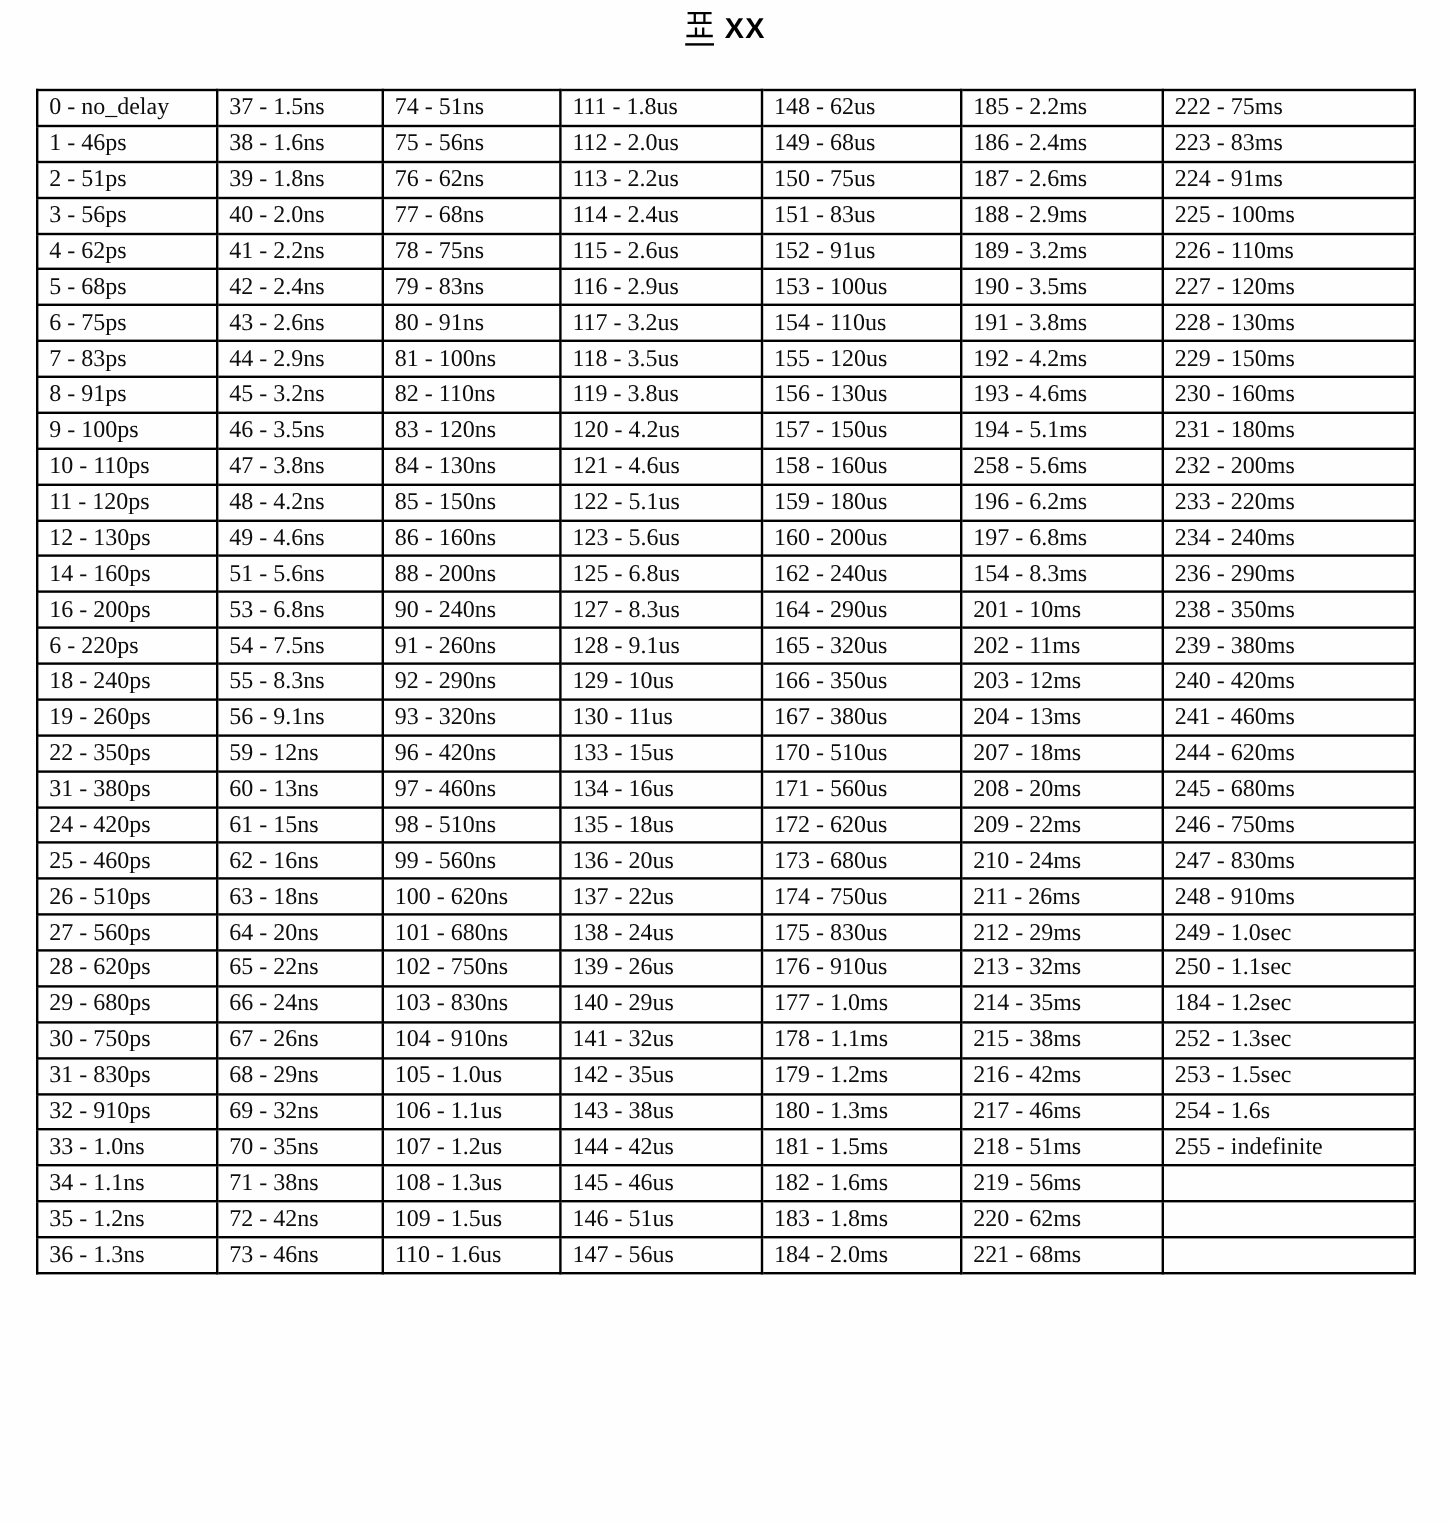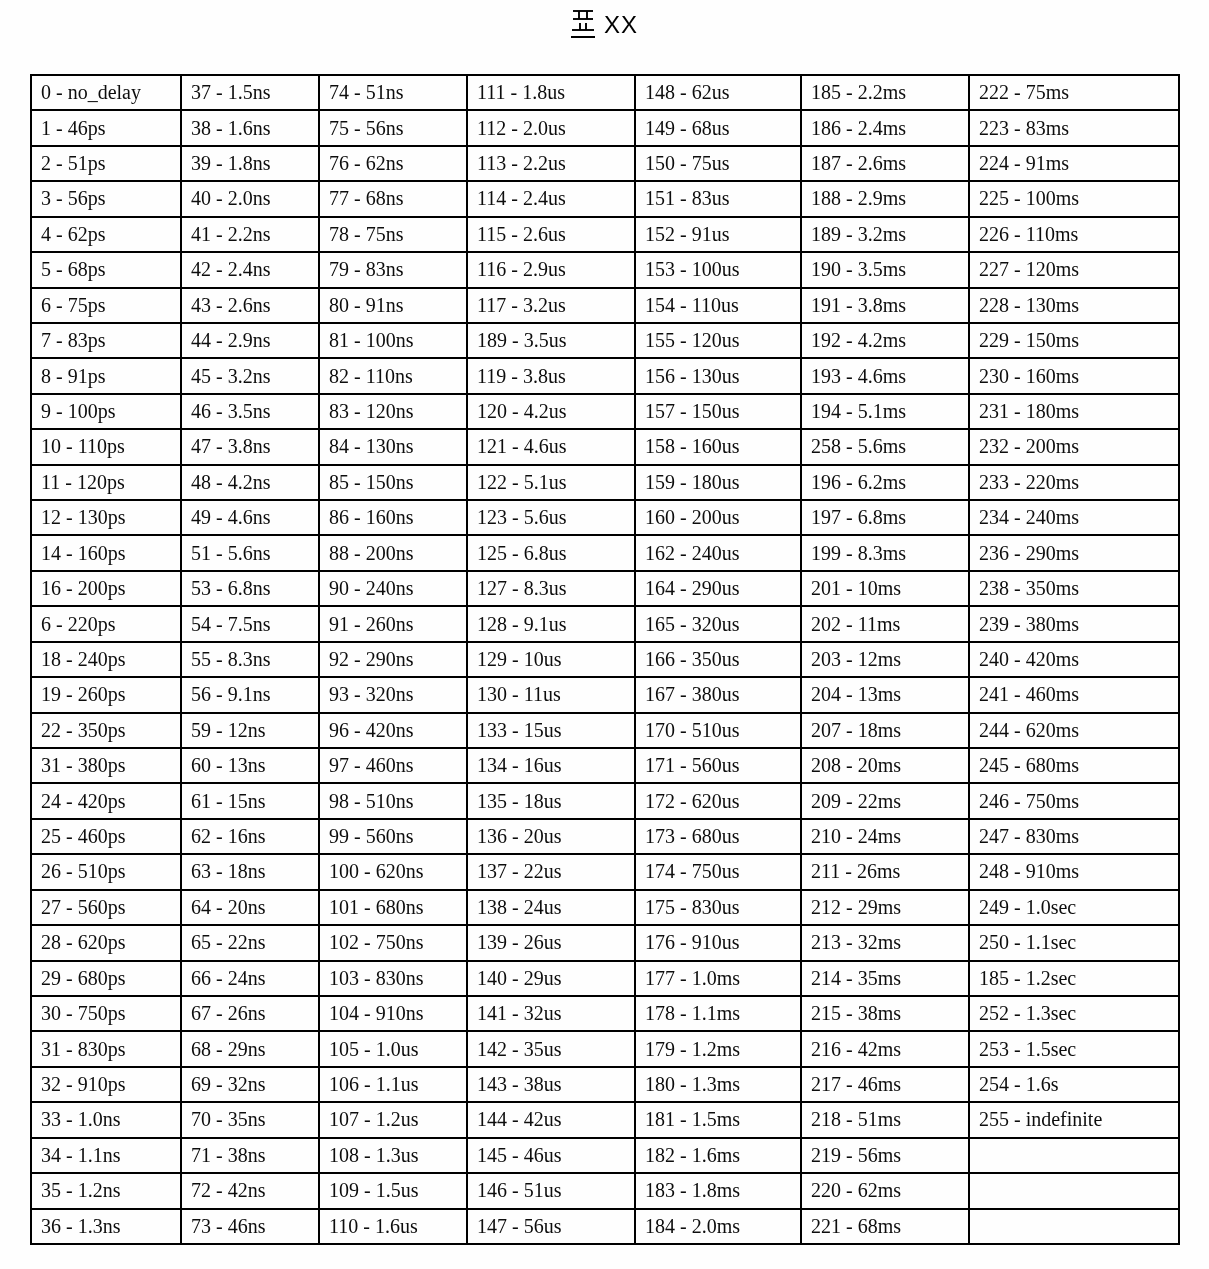--- a/index.html
+++ b/index.html
@@ -32,32 +32,32 @@
   }
   .korean-glyph {
     display: inline-block;
     border-bottom: 2px solid #000;
     padding-bottom: 2px;
     line-height: 0;
   }
   .korean-glyph svg { display: block; }
   .title-number {
     font-family: "Liberation Sans", sans-serif;
-    font-weight: 400;
+    font-weight: 700;
     font-size: 24px;
     line-height: 26px;
     letter-spacing: 1px;
     color: #000;
   }
   table.delay-table {
     position: absolute;
     left: 30px;
     top: 74px;
     width: 1148px;
-    height: 1171px;
+    height: 988px;
     border-collapse: collapse;
     table-layout: fixed;
     padding-left: 48px;
   }
   table.delay-table td {
     border: 2px solid #000;
     font-size: 20px;
     font-weight: 400;
     padding: 1px 4px 1px 9px;
     vertical-align: middle;
@@ -168,21 +168,21 @@
           <td>80 - 91ns</td>
           <td>117 - 3.2us</td>
           <td>154 - 110us</td>
           <td>191 - 3.8ms</td>
           <td>228 - 130ms</td>
         </tr>
         <tr>
           <td>7 - 83ps</td>
           <td>44 - 2.9ns</td>
           <td>81 - 100ns</td>
-          <td>189 - 3.5us</td>
+          <td>118 - 3.5us</td>
           <td>155 - 120us</td>
           <td>192 - 4.2ms</td>
           <td>229 - 150ms</td>
         </tr>
         <tr>
           <td>8 - 91ps</td>
           <td>45 - 3.2ns</td>
           <td>82 - 110ns</td>
           <td>119 - 3.8us</td>
           <td>156 - 130us</td>
@@ -224,21 +224,21 @@
           <td>160 - 200us</td>
           <td>197 - 6.8ms</td>
           <td>234 - 240ms</td>
         </tr>
         <tr>
           <td>14 - 160ps</td>
           <td>51 - 5.6ns</td>
           <td>88 - 200ns</td>
           <td>125 - 6.8us</td>
           <td>162 - 240us</td>
-          <td>199 - 8.3ms</td>
+          <td>154 - 8.3ms</td>
           <td>236 - 290ms</td>
         </tr>
         <tr>
           <td>16 - 200ps</td>
           <td>53 - 6.8ns</td>
           <td>90 - 240ns</td>
           <td>127 - 8.3us</td>
           <td>164 - 290us</td>
           <td>201 - 10ms</td>
           <td>238 - 350ms</td>
@@ -333,21 +333,21 @@
           <td>213 - 32ms</td>
           <td>250 - 1.1sec</td>
         </tr>
         <tr>
           <td>29 - 680ps</td>
           <td>66 - 24ns</td>
           <td>103 - 830ns</td>
           <td>140 - 29us</td>
           <td>177 - 1.0ms</td>
           <td>214 - 35ms</td>
-          <td>185 - 1.2sec</td>
+          <td>184 - 1.2sec</td>
         </tr>
         <tr>
           <td>30 - 750ps</td>
           <td>67 - 26ns</td>
           <td>104 - 910ns</td>
           <td>141 - 32us</td>
           <td>178 - 1.1ms</td>
           <td>215 - 38ms</td>
           <td>252 - 1.3sec</td>
         </tr>

